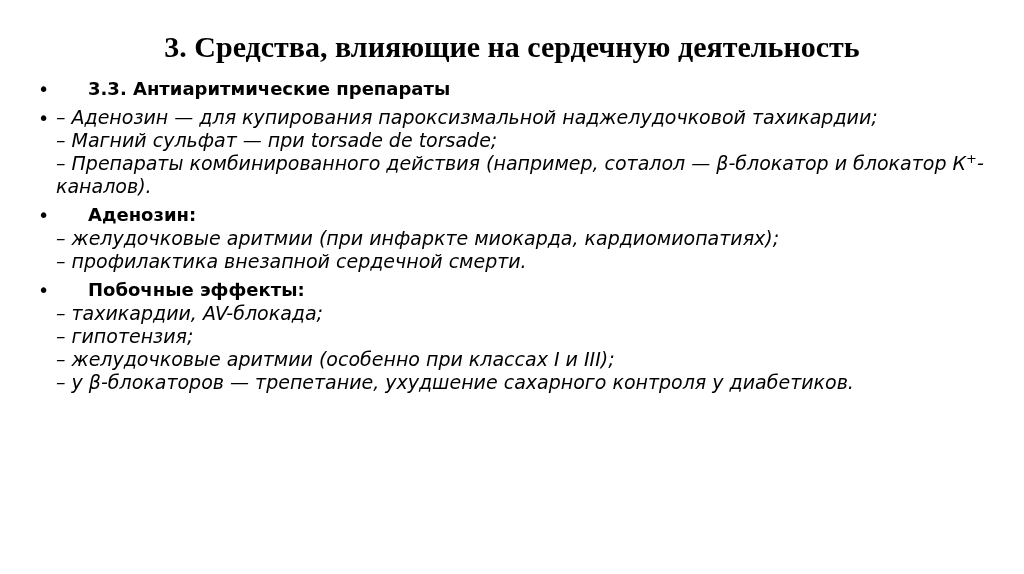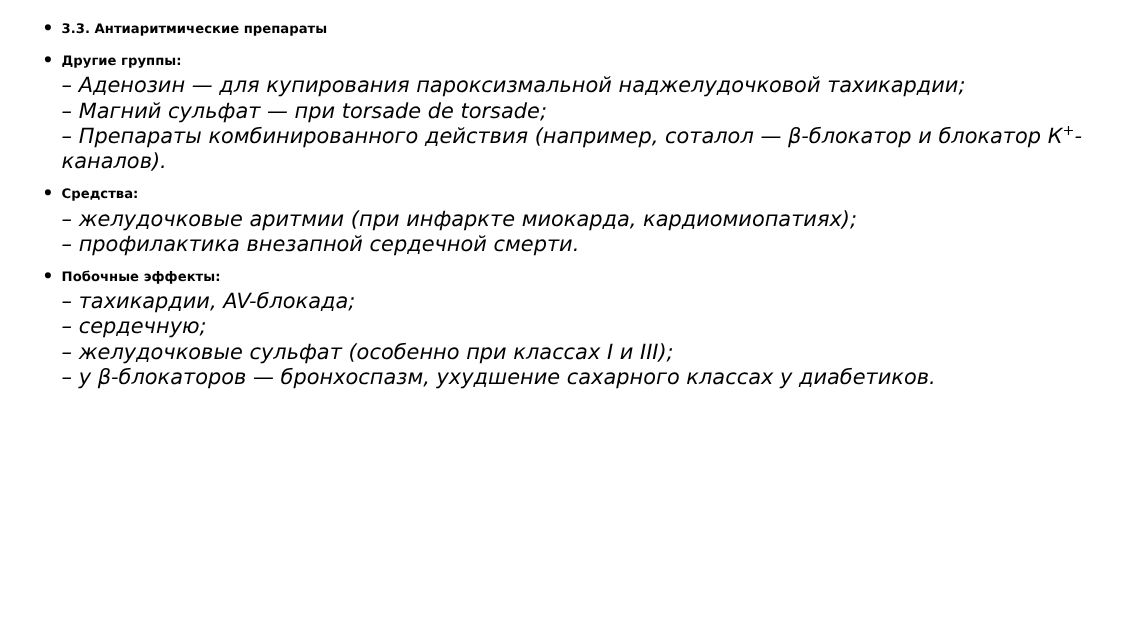--- a/index.html
+++ b/index.html
@@ -43,81 +43,82 @@
     font-size: 19px;
     line-height: 24px;
     text-align: left;
     color: #000;
   }
   .bullet-body {
     flex: 1;
   }
   .bullet-head {
     font-weight: bold;
-    font-size: 12px;
+    font-size: 18px;
     line-height: 24px;
+    margin-left: 32px;
   }
   .sub-line {
     font-size: 19px;
     line-height: 23px;
     white-space: normal;
     font-style: italic;
   }
   .sup {
     font-size: 13px;
     vertical-align: super;
     line-height: 0;
   }
   .gap-sm { height: 3px; }
 </style>
 </head>
 <body>
 
 <div class="slide">
 
+  <div class="slide-title">3. Средства, влияющие на сердечную деятельность</div>
 
   <div class="content">
 
     <div class="bullet-block">
       <div class="bullet-dot">•</div>
       <div class="bullet-body">
         <div class="bullet-head">3.3. Антиаритмические препараты</div>
       </div>
     </div>
 
     <div class="gap-sm"></div>
 
     <div class="bullet-block">
       <div class="bullet-dot">•</div>
       <div class="bullet-body">
-        <div class="bullet-head">Другие группы:</div>
         <div class="sub-line">– Аденозин — для купирования пароксизмальной наджелудочковой тахикардии;</div>
         <div class="sub-line">– Магний сульфат — при torsade de torsade;</div>
         <div class="sub-line">– Препараты комбинированного действия (например, соталол — β-блокатор и блокатор К<span class="sup">+</span>-каналов).</div>
       </div>
     </div>
 
     <div class="gap-sm"></div>
 
     <div class="bullet-block">
       <div class="bullet-dot">•</div>
       <div class="bullet-body">
-        <div class="bullet-head">Средства:</div>
+        <div class="bullet-head">Аденозин:</div>
         <div class="sub-line">– желудочковые аритмии (при инфаркте миокарда, кардиомиопатиях);</div>
         <div class="sub-line">– профилактика внезапной сердечной смерти.</div>
       </div>
     </div>
 
     <div class="gap-sm"></div>
 
     <div class="bullet-block">
       <div class="bullet-dot">•</div>
       <div class="bullet-body">
         <div class="bullet-head">Побочные эффекты:</div>
         <div class="sub-line">– тахикардии, AV-блокада;</div>
-        <div class="sub-line">– сердечную;</div>
-        <div class="sub-line">– желудочковые сульфат (особенно при классах I и III);</div>
-        <div class="sub-line">– у β-блокаторов — бронхоспазм, ухудшение сахарного классах у диабетиков.</div>
+        <div class="sub-line">– гипотензия;</div>
+        <div class="sub-line">– желудочковые аритмии (особенно при классах I и III);</div>
+        <div class="sub-line">– у β-блокаторов — трепетание, ухудшение сахарного контроля у диабетиков.</div>
       </div>
     </div>
 
   </div>
 </div>
 
 </body></html>

